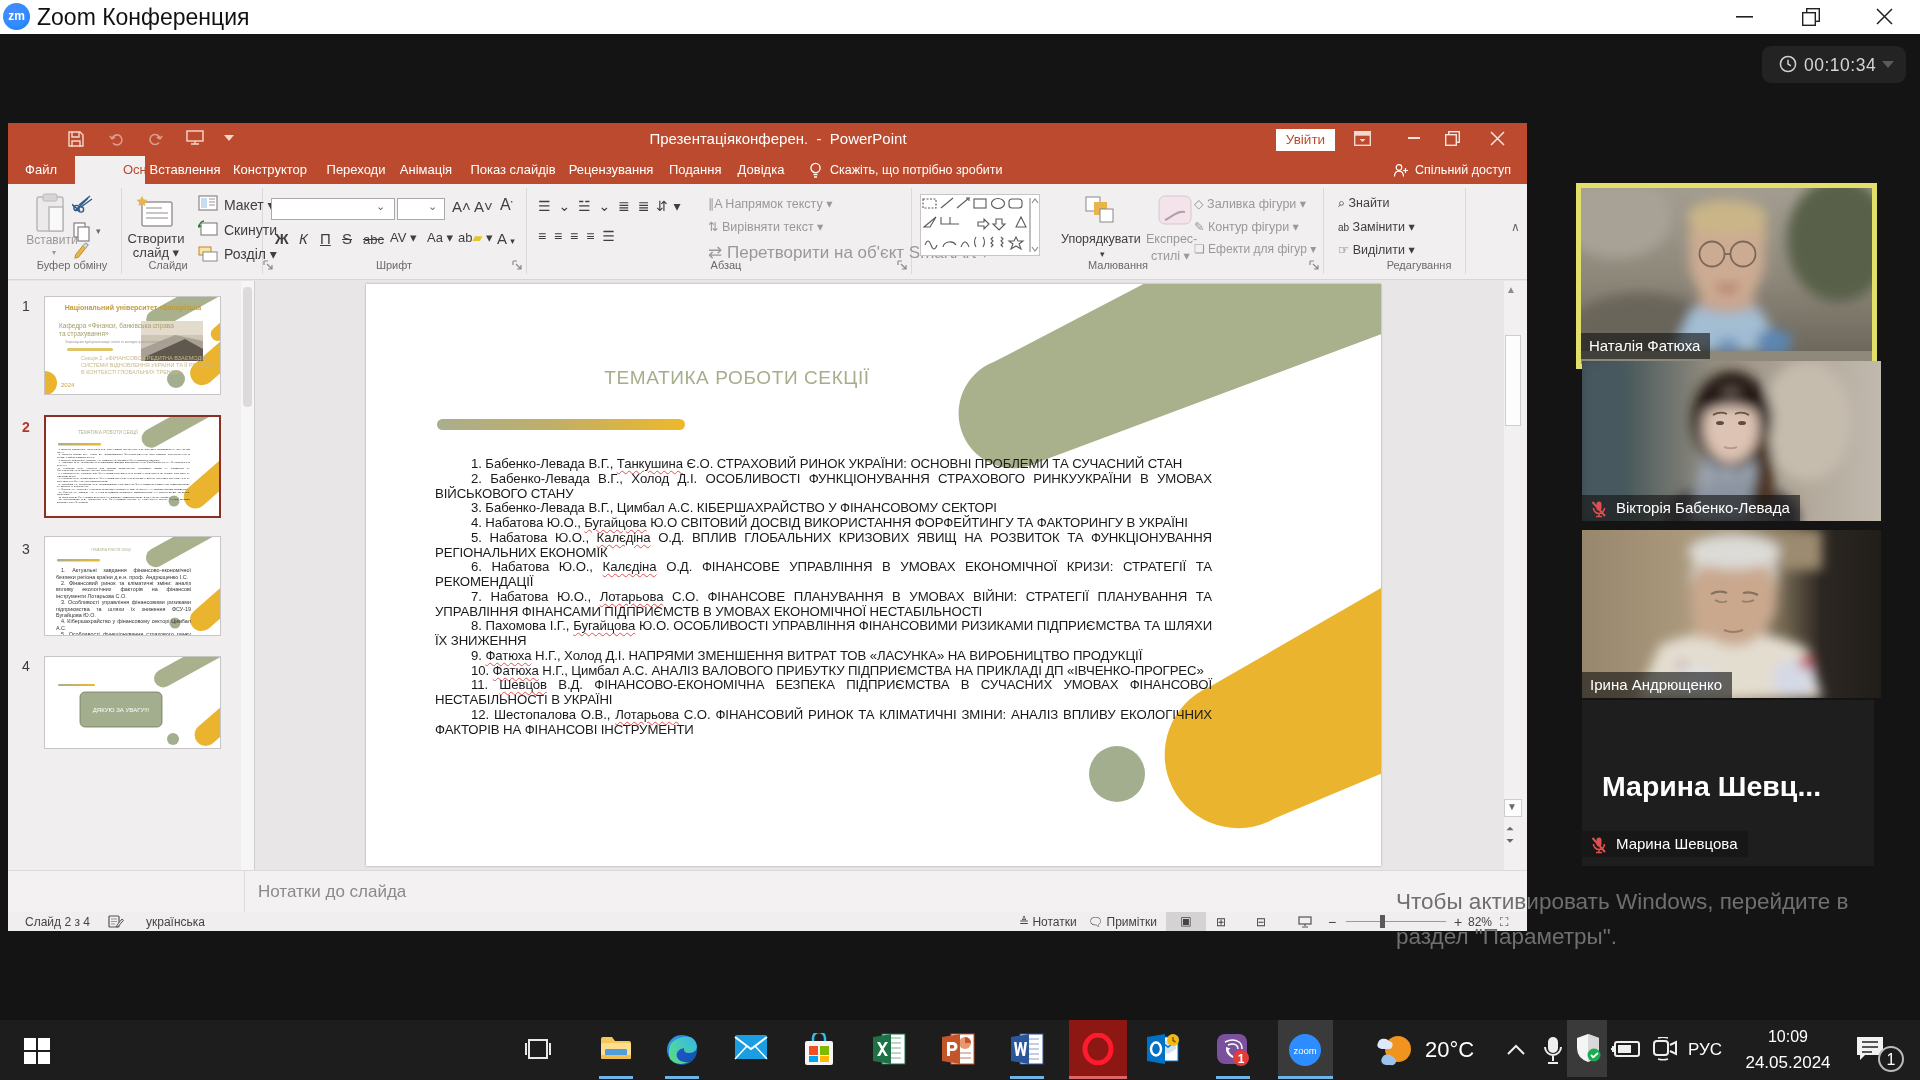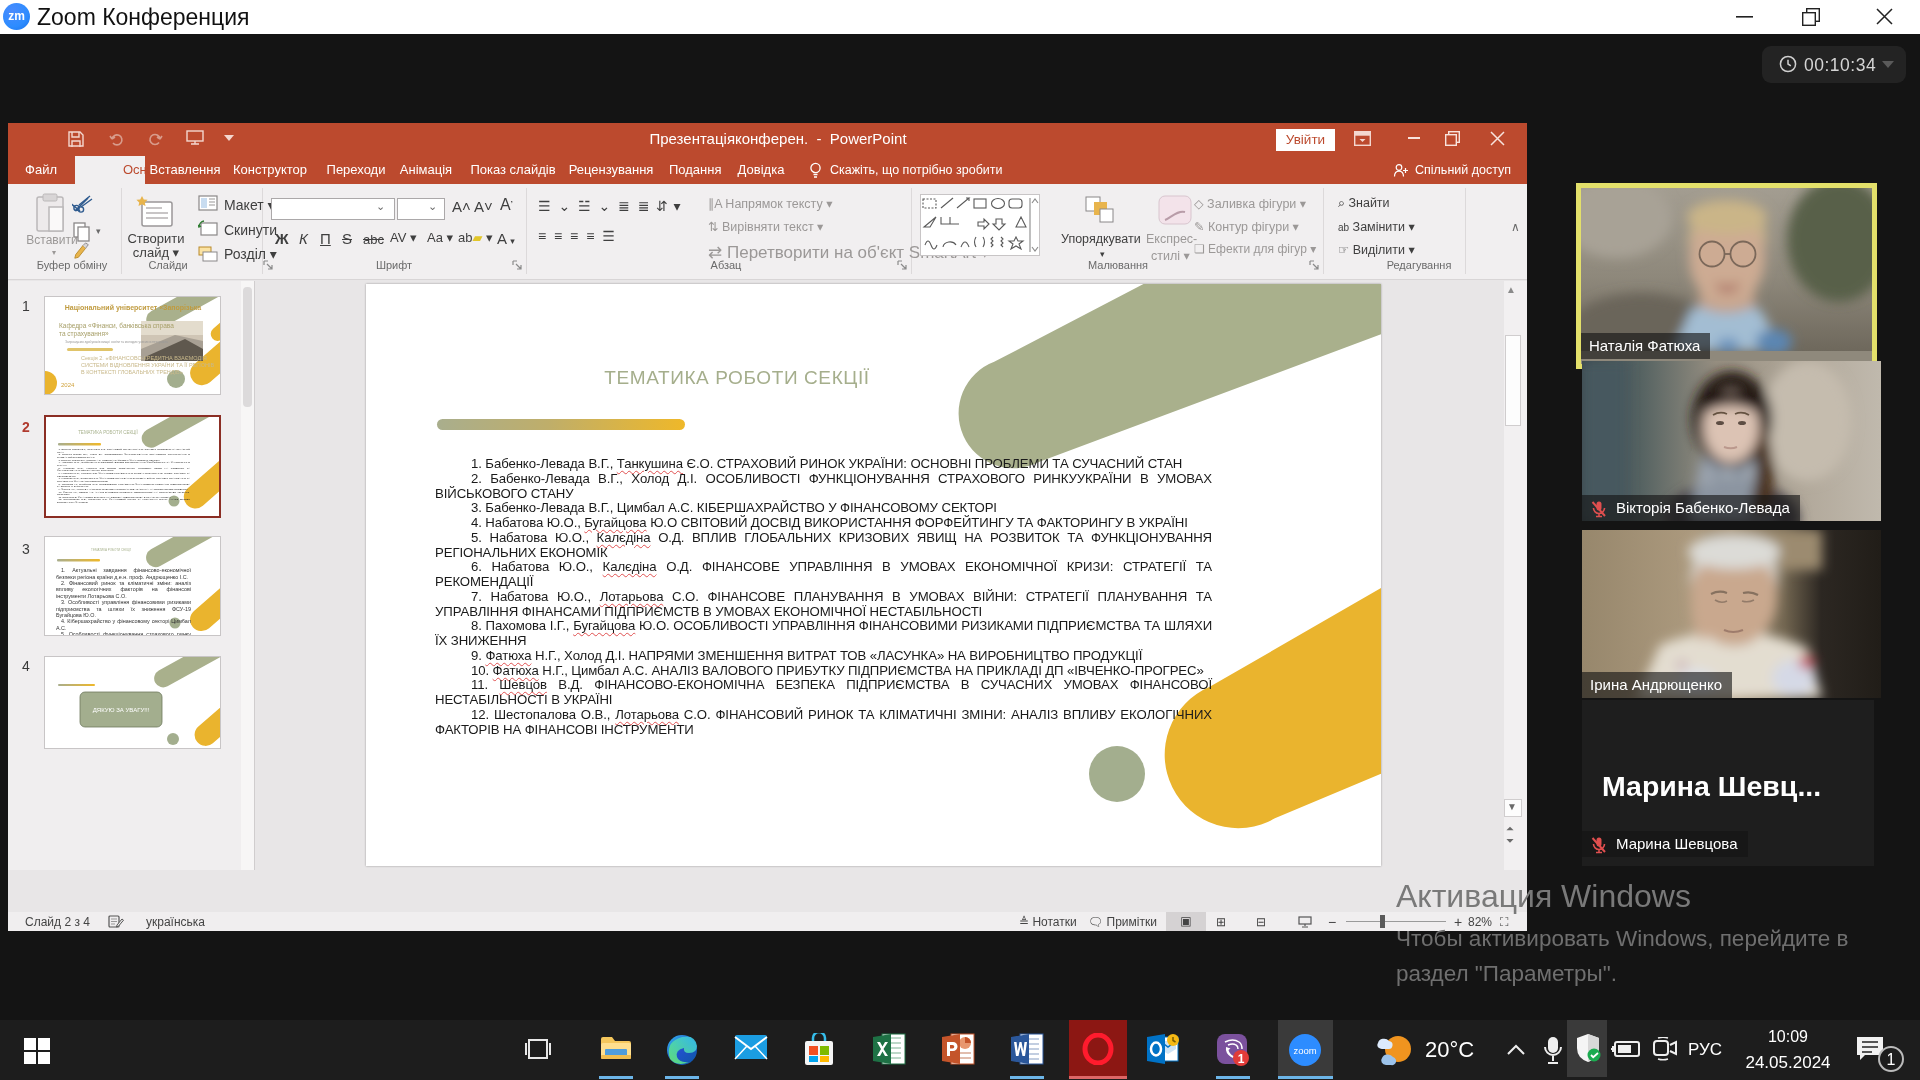--- a/index.html
+++ b/index.html
@@ -404,20 +404,24 @@
       </div>
     </div>
     <div id="vscroll">
       <div style="position:absolute;left:2px;top:3px;font-size:10px;color:#8a8a8a;">▲</div>
       <div style="position:absolute;left:1px;top:54px;width:16px;height:91px;background:#FDFDFD;border:1px solid #D0CDCE;"></div>
       <div style="position:absolute;left:0px;top:518px;width:18px;height:18px;background:#FDFDFD;border:1px solid #D0CDCE;"></div>
       <div style="position:absolute;left:3px;top:520px;font-size:10px;color:#6a6a6a;">▼</div>
       <div style="position:absolute;left:2px;top:542px;font-size:10px;color:#6a6a6a;">⏶<br>⏷</div>
     </div>
   </div>
+  <div id="notesbar">
+      <div style="position:absolute;left:236px;top:0;width:1px;height:42px;background:#DCD9DA"></div>
+      <div style="position:absolute;left:250px;top:11px;font-size:17px;color:#8a8a8a">Нотатки до слайда</div>
+    </div>
   <div id="statusbar">
     <div style="position:absolute;left:17px;top:3px;">Слайд 2 з 4</div>
     <svg style="position:absolute;left:100px;top:3px" width="16" height="13" viewBox="0 0 16 13">
         <rect x="1" y="1" width="10" height="11" rx="1" fill="none" stroke="#555" stroke-width="1.2"></rect>
         <path d="M3 4 h6 M3 6.5 h6 M3 9 h4" stroke="#999" stroke-width="1"></path>
         <path d="M9 10 l5-6 1.5 1.2 -5 6 -2 .8 Z" fill="#f0efef" stroke="#555" stroke-width="1"></path>
       </svg>
     <div style="position:absolute;left:138px;top:3px;">українська</div>
     <div style="position:absolute;left:1011px;top:3px;">≜ Нотатки</div>
     <div style="position:absolute;left:1080px;top:3px;">🗨 Примітки</div>
@@ -548,21 +552,20 @@
 <div class="tile" style="left:1582px;top:700px;width:292px;height:166px;background:#1E1E1E;">
   <div style="position:absolute;left:20px;top:70px;font-size:28.5px;font-weight:bold;color:#fff;white-space:nowrap;">Марина  Шевц...</div>
   <div class="namelabel" style="bottom:9px;padding-left:34px;">Марина Шевцова<svg style="position:absolute;left:8px;top:5px" width="18" height="18" viewBox="0 0 18 18">
         <rect x="6.5" y="1.5" width="5" height="9" rx="2.5" fill="#e04f4f"></rect>
         <path d="M3.5 8 a5.5 5.5 0 0 0 11 0 M9 13.5 v3 M6 16.5 h6" stroke="#e04f4f" stroke-width="1.6" fill="none"></path>
         <path d="M2.5 2 L15 16" stroke="#e04f4f" stroke-width="2"></path>
       </svg></div>
 </div>
 
 <div id="actwin">
-  <div style="font-size:32px;white-space:nowrap;">Активация Windows</div>
   <div style="font-size:22.5px; margin-top:11px; color:#6f6f6f;white-space:nowrap;">Чтобы активировать Windows, перейдите в</div>
   <div style="font-size:22.5px; margin-top:9px; color:#6f6f6f;white-space:nowrap;">раздел "Параметры".</div>
 </div>
 
 <div id="taskbar">
   <svg style="position:absolute;left:24px;top:18px" width="26" height="26" viewBox="0 0 26 26">
       <rect x="0" y="0" width="12" height="12" fill="#fff"></rect>
       <rect x="14" y="0" width="12" height="12" fill="#fff"></rect>
       <rect x="0" y="14" width="12" height="12" fill="#fff"></rect>
       <rect x="14" y="14" width="12" height="12" fill="#fff"></rect>

